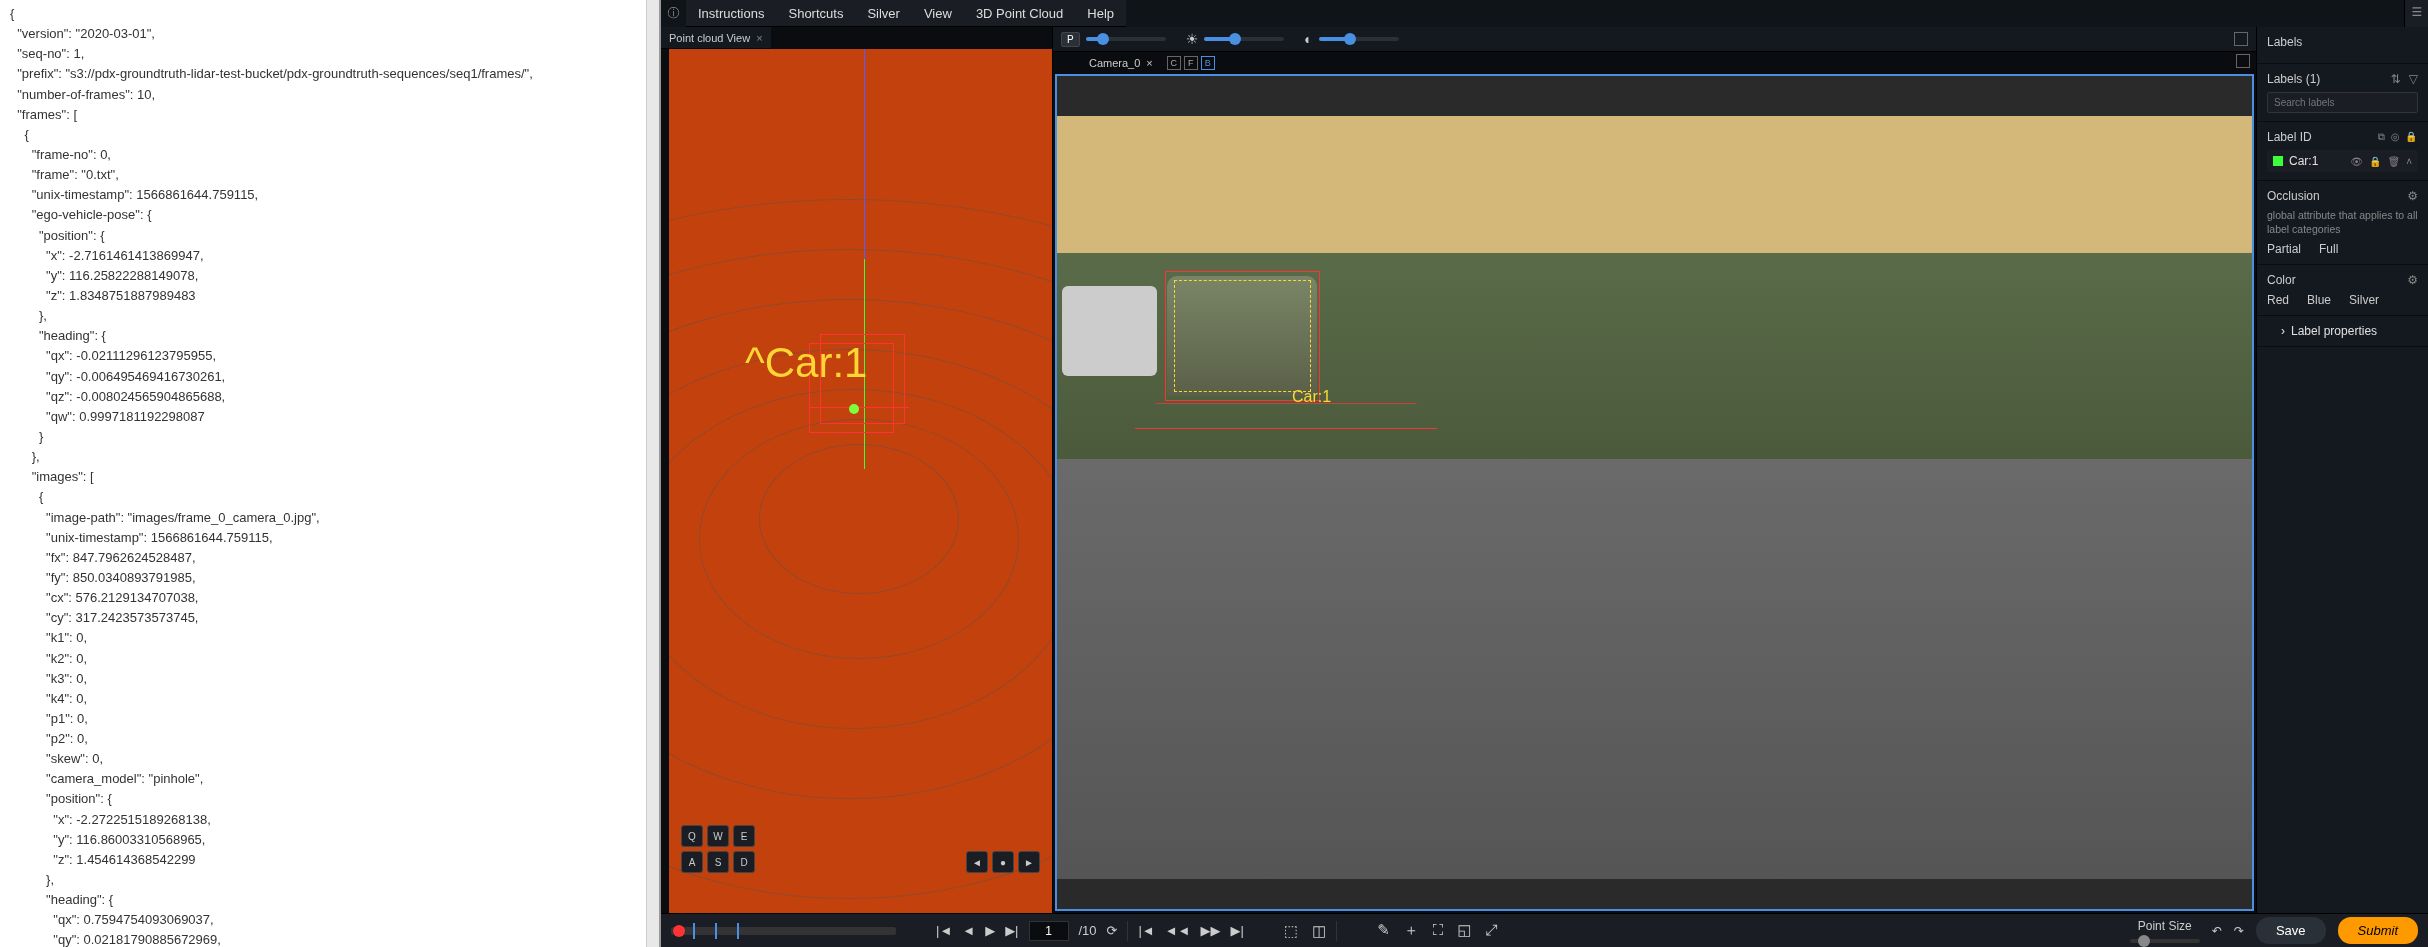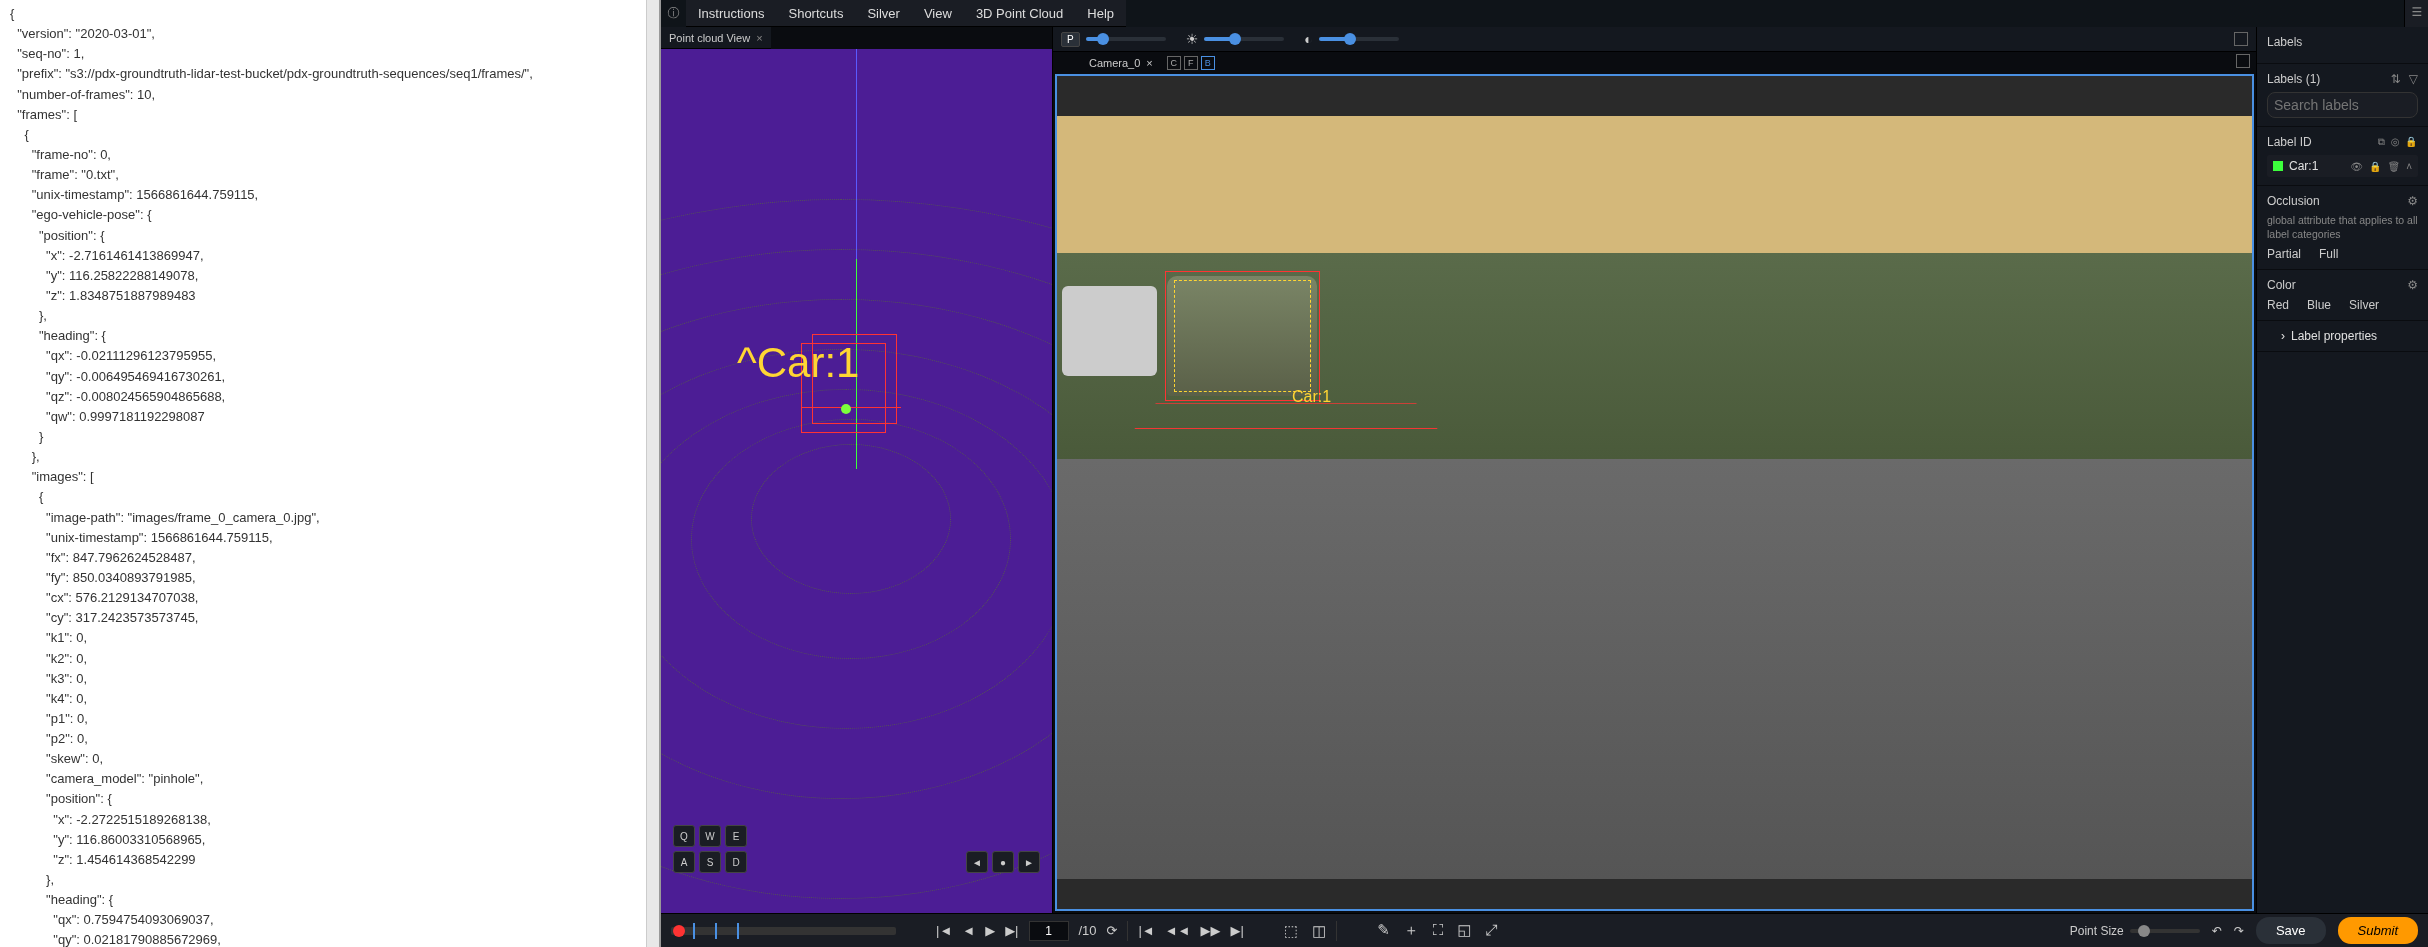--- a/index.html
+++ b/index.html
@@ -22,21 +22,21 @@
 .slider .fill{position:absolute;left:0;top:0;bottom:0;background:#4a90e2;border-radius:2px;}
 .slider .knob{position:absolute;top:-4px;width:12px;height:12px;background:#4a90e2;border-radius:50%;}
 .sun-icon{color:#ccc;font-size:14px;}
 
 .workspace{flex:1;display:flex;position:relative;}
 
 
 .pc-view{width:392px;background:#0a0c10;position:relative;border-right:1px solid #000;}
 .view-tab{position:absolute;top:0;left:0;height:22px;background:#14181f;color:#ccc;font-size:11px;padding:2px 8px;display:flex;align-items:center;gap:6px;border-bottom:1px solid #000;}
 .view-tab .x{color:#888;cursor:pointer;}
-.pc-canvas{position:absolute;inset:22px 0 0 0;background:#4c1d95;overflow:hidden;}
+.pc-canvas{position:absolute;inset:22px 0 0 0;background:#c2410c;overflow:hidden;margin-left:8px;}
 .car-label-3d{position:absolute;left:76px;top:290px;color:#ffd633;font-size:42px;font-weight:500;}
 .bbox-3d{position:absolute;left:140px;top:294px;width:85px;height:90px;border:1px solid #ff3333;}
 .bbox-3d .back{position:absolute;left:10px;top:-10px;width:85px;height:90px;border:1px solid #ff3333;}
 .ground-marker{position:absolute;left:180px;top:355px;width:10px;height:10px;background:#7cff3c;border-radius:50%;}
 .axis-v{position:absolute;left:195px;top:0;width:1px;height:420px;background:linear-gradient(to bottom,#5a5aff 50%,#3cff3c 50%);}
 .axis-h{position:absolute;left:140px;top:358px;width:100px;height:1px;background:#ff3333;}
 .lidar-ring{position:absolute;border:1px dotted #555;border-radius:50%;}
 .key-pad{position:absolute;bottom:40px;display:flex;gap:4px;}
 .key-pad.left{left:12px;flex-direction:column;}
 .key-pad.right{right:12px;}
@@ -57,21 +57,21 @@
 .car-bbox-2d .proj{position:absolute;left:-20px;bottom:-35px;width:280px;height:40px;border-top:1px solid #ff3333;border-bottom:1px solid #ff3333;transform:perspective(200px) rotateX(50deg);}
 .cam-car-label{position:absolute;left:235px;top:272px;color:#ffd633;font-size:16px;font-weight:500;}
 
 
 .sidebar{width:172px;background:#14181f;border-left:1px solid #000;display:flex;flex-direction:column;font-size:12px;}
 .sidebar .sec{padding:8px 10px;border-bottom:1px solid #0a0c10;}
 .sidebar .sec-title{color:#ccc;font-weight:500;margin-bottom:6px;display:flex;align-items:center;justify-content:space-between;}
 .sidebar .dropdown{background:#1a1d24;border:1px solid #333;padding:4px 6px;display:flex;align-items:center;gap:6px;border-radius:2px;}
 .sidebar .dropdown::after{content:"▾";margin-left:auto;color:#888;}
 .color-sq{width:10px;height:10px;background:#3cff3c;display:inline-block;}
-.sidebar input[type=text]{width:100%;background:#1a1d24;border:1px solid #333;color:#888;padding:4px 6px;border-radius:8px;font-size:14px;}
+.sidebar input[type=text]{width:100%;background:#1a1d24;border:1px solid #333;color:#888;padding:4px 6px;border-radius:2px;font-size:10px;}
 .label-row{display:flex;align-items:center;gap:6px;padding:4px 6px;background:#1a1d24;border-radius:2px;}
 .label-row .icons{margin-left:auto;display:flex;gap:6px;color:#888;font-size:10px;}
 .sub-label{padding-left:14px;display:flex;align-items:center;gap:6px;}
 .attr-desc{color:#888;font-size:10.5px;line-height:1.3;margin-bottom:6px;}
 .radio-row{display:flex;gap:18px;color:#ccc;}
 .sidebar .gear{color:#888;}
 .side-icons-col{position:absolute;right:0;top:0;width:24px;background:#1a1d24;border-left:1px solid #000;}
 .side-icons-col div{width:24px;height:24px;display:flex;align-items:center;justify-content:center;color:#888;}
 
 
@@ -79,21 +79,21 @@
 .timeline{width:225px;height:8px;background:#333;border-radius:2px;position:relative;margin-right:30px;}
 .timeline .mark{position:absolute;top:-4px;width:2px;height:16px;background:#4a90e2;}
 .timeline .dot{position:absolute;top:-2px;left:2px;width:12px;height:12px;background:#ff3333;border-radius:50%;}
 .play-ctrl{display:flex;align-items:center;gap:10px;color:#ccc;}
 .play-ctrl span{cursor:pointer;font-size:13px;}
 .frame-input{width:40px;background:#0a0c10;border:1px solid #333;color:#fff;text-align:center;padding:2px;font-size:12px;}
 .tool-group{display:flex;gap:14px;color:#ccc;font-size:15px;margin-left:30px;}
 .tool-group span{cursor:pointer;}
 .divider{width:1px;height:20px;background:#333;}
 .right-actions{margin-left:auto;display:flex;align-items:center;gap:12px;}
-.pt-size{display:flex;align-items:center;gap:6px;color:#ccc;}
+.pt-size{display:flex;align-items:center;gap:6px;color:#ccc;flex-direction:column;}
 .pt-slider{width:70px;height:4px;background:#333;position:relative;border-radius:2px;}
 .pt-slider .k{position:absolute;left:8px;top:-4px;width:12px;height:12px;background:#888;border-radius:50%;}
 .btn{padding:6px 20px;border:none;border-radius:13px;font-size:13px;cursor:pointer;}
 .btn.save{background:#2a3038;color:#fff;}
 .btn.submit{background:#ff9900;color:#000000;font-weight:500;font-style:italic;}
 </style>
 </head>
 <body>
 
 <div class="left-pane"><span>{

